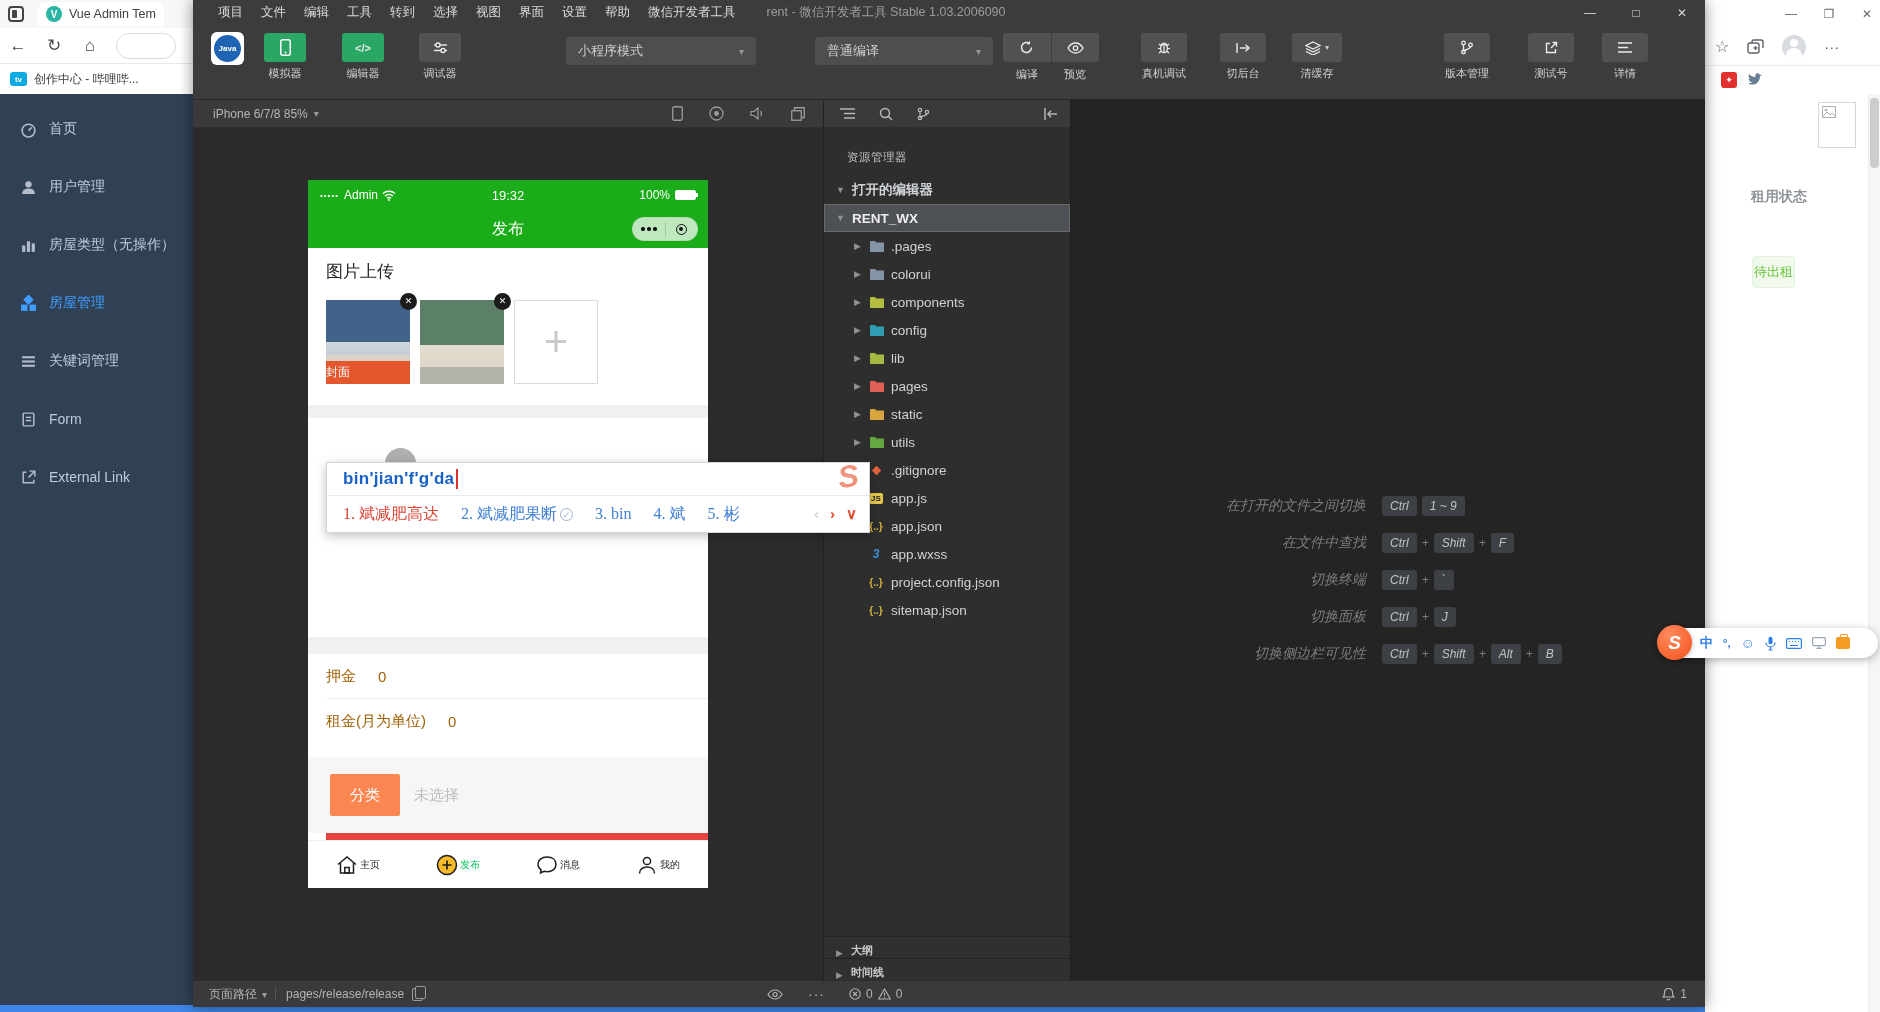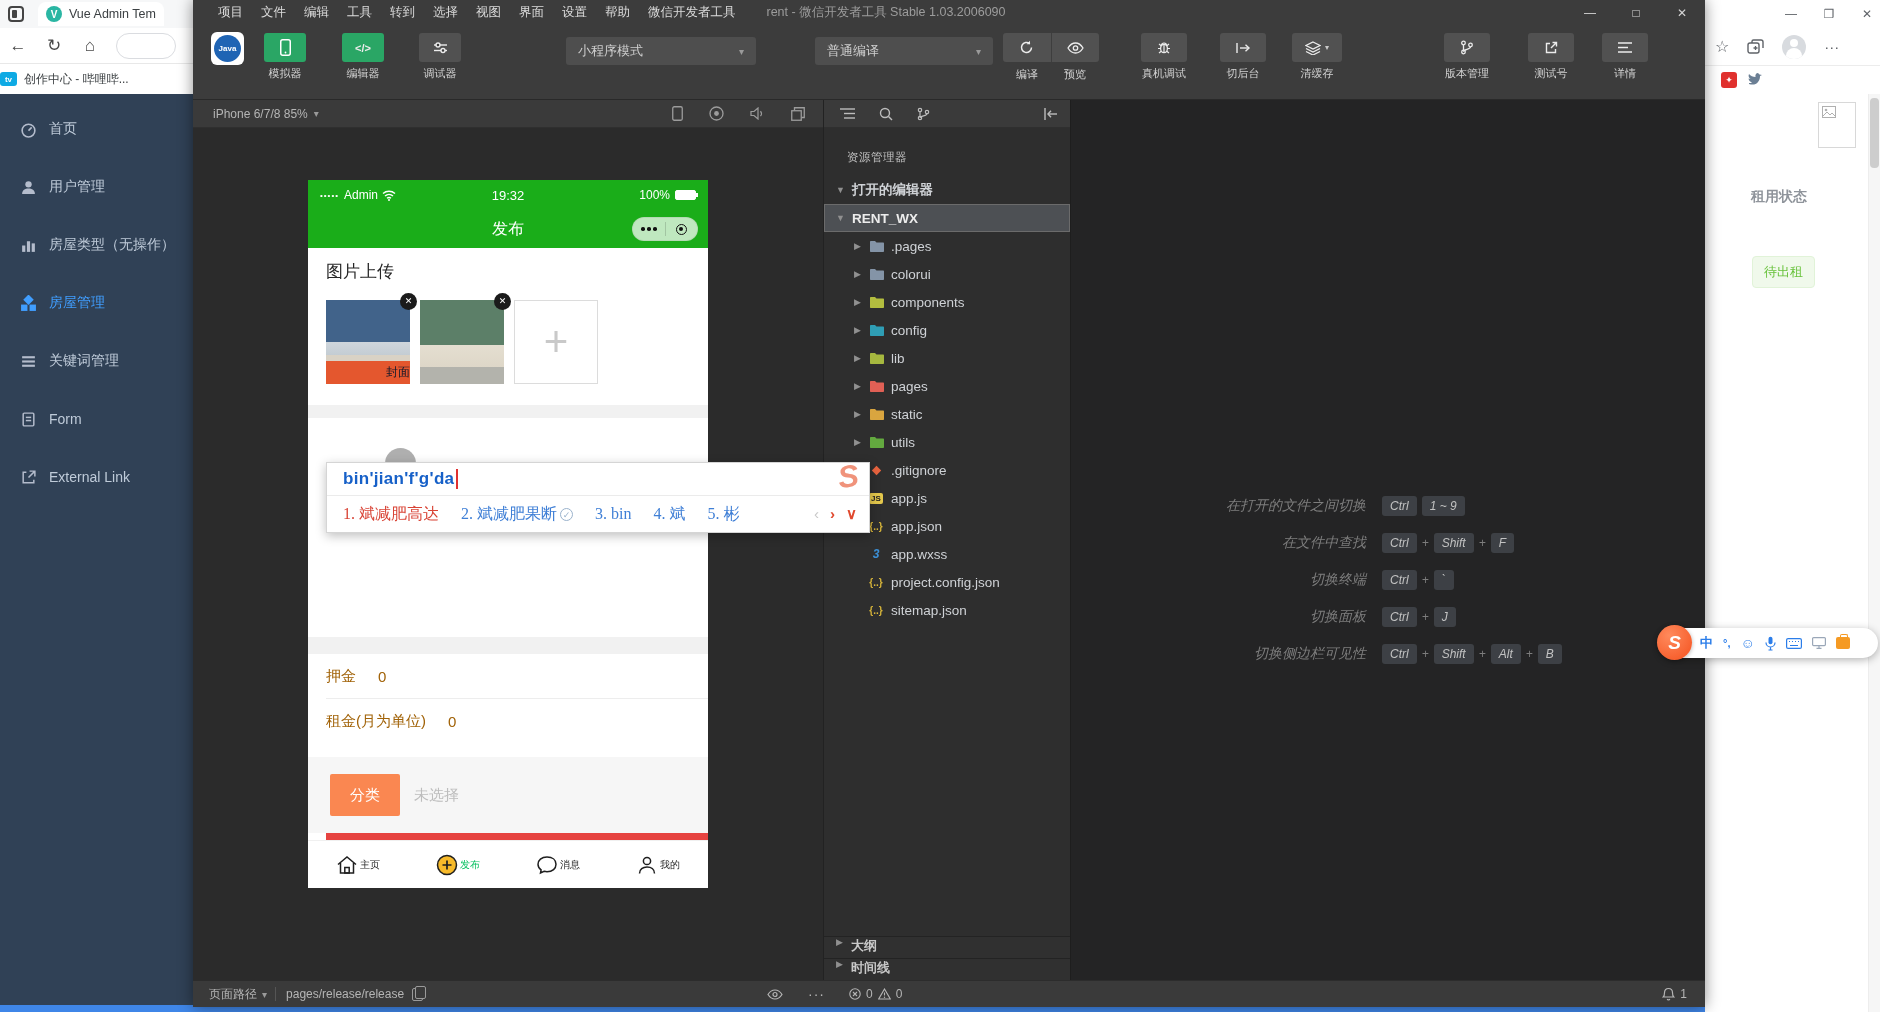--- a/index.html
+++ b/index.html
@@ -12,21 +12,21 @@
   .lb-tabs{height:28px;background:#f6f7f8;display:flex;align-items:center;padding-left:8px;}
   .tab-overview{width:16px;height:16px;border:2px solid #444;border-radius:4px;position:relative;}
   .tab-overview::after{content:"";position:absolute;left:2px;top:2px;width:5px;height:8px;background:#444;border-radius:1px;}
   .lb-tab{display:flex;align-items:center;margin-left:14px;background:#fff;border-radius:8px 8px 0 0;padding:4px 8px 4px 8px;}
   .fav-v{width:16px;height:16px;border-radius:50%;background:#2ab6a3;color:#fff;font-size:10px;font-weight:bold;
     display:flex;align-items:center;justify-content:center;margin-right:7px;}
   .lb-tab-title{font-size:12.5px;color:#3c4043;white-space:nowrap;}
   .lb-toolbar{height:36px;background:#fff;border-bottom:1px solid #e8e8e8;display:flex;align-items:center;color:#4a4a4a;}
   .nav-glyph{font-size:17px;width:36px;text-align:center;}
   .addr-stub{height:26px;width:60px;border:1px solid #dadce0;border-radius:13px;background:#fff;margin-left:8px;}
-  .lb-bookmarks{height:30px;display:flex;align-items:center;background:#fff;}
+  .lb-bookmarks{height:30px;display:flex;align-items:center;padding-left:10px;background:#fff;}
   .bili-ico{width:17px;height:14px;background:#0eaae4;border-radius:3px;color:#fff;font-size:8px;font-weight:bold;
     display:flex;align-items:center;justify-content:center;margin-right:7px;}
   .lb-bm-title{font-size:12px;color:#3c4043;white-space:nowrap;}
   .lb-sidebar{position:absolute;left:0;top:94px;bottom:0;width:193px;background:#304156;padding-top:6px;}
   .sb-item{height:58px;display:flex;align-items:center;padding-left:20px;color:#bfcbd9;font-size:14px;white-space:nowrap;}
   .sb-item .sb-ico{width:17px;height:17px;margin-right:12px;flex:0 0 auto;}
   .sb-item.active{color:#409eff;}
 
   
   .blue-strip{position:absolute;left:0;top:1005px;width:1705px;height:7px;background:#3f86e8;z-index:1;}
@@ -37,21 +37,21 @@
   .rb-toolbar{height:38px;display:flex;align-items:center;gap:18px;padding-left:10px;border-bottom:1px solid #ececec;color:#5f6368;}
   .rb-avatar{width:24px;height:24px;border-radius:50%;background:#d8dbdf;position:relative;overflow:hidden;}
   .rb-avatar::before{content:"";position:absolute;left:8px;top:4px;width:8px;height:8px;border-radius:50%;background:#fff;}
   .rb-avatar::after{content:"";position:absolute;left:4px;top:13px;width:16px;height:12px;border-radius:8px 8px 0 0;background:#fff;}
   .rb-bookmarks{height:28px;display:flex;align-items:center;gap:10px;padding-left:16px;}
   .fav-red{width:16px;height:16px;border-radius:3px;background:#e0312e;color:#fff;font-size:9px;line-height:16px;text-align:center;}
   .rb-content{position:relative;height:918px;background:#fff;}
   .broken-img{position:absolute;left:113px;top:8px;width:38px;height:46px;border:1px solid #d8d8d8;display:flex;align-items:flex-start;padding:3px;}
   .col-header{position:absolute;left:46px;top:94px;font-size:14px;font-weight:bold;color:#8f949b;}
   .status-tag{position:absolute;left:47px;top:162px;background:#f0f9eb;border:1px solid #e1f3d8;color:#67c23a;
-    font-size:13px;padding:6px 11px;border-radius:4px;}
+    font-size:13px;padding:6px 1px;border-radius:4px;}
   .rb-scroll{position:absolute;right:0;top:0;width:12px;height:918px;background:#f6f6f6;border-left:1px solid #ededed;}
   .rb-thumb{position:absolute;right:1px;top:4px;width:9px;height:70px;background:#cdcdcd;border-radius:4px;}
 
   
   .sogou{position:absolute;left:1660px;top:628px;width:218px;height:30px;background:#fff;border-radius:16px;
     box-shadow:0 2px 8px rgba(0,0,0,.3);z-index:60;display:flex;align-items:center;gap:10px;padding-left:40px;}
   .sogou-s{position:absolute;left:-3px;top:-3px;width:35px;height:35px;border-radius:50%;
     background:radial-gradient(circle at 35% 30%,#ff8a5c,#f4511e);color:#fff;font-size:19px;font-weight:bold;font-style:italic;
     display:flex;align-items:center;justify-content:center;box-shadow:0 1px 4px rgba(0,0,0,.3);}
   .sg-it{color:#2b7de9;font-size:13px;font-weight:bold;}
@@ -112,22 +112,22 @@
   .cap-ring{flex:1;display:flex;justify-content:center;}
   .cap-ring i{width:11px;height:11px;border:1.5px solid #111;border-radius:50%;position:relative;}
   .cap-ring i::after{content:"";position:absolute;left:2.25px;top:2.25px;width:4px;height:4px;border-radius:50%;background:#111;}
 
   .p-content{position:relative;height:640px;background:#fff;overflow:hidden;}
   .pc-title{position:absolute;left:18px;top:12px;font-size:17px;color:#262626;}
   .imgs{position:absolute;left:18px;top:52px;display:flex;gap:10px;}
   .ph{width:84px;height:84px;position:relative;}
   .ph1{background:linear-gradient(180deg,#41638a 0%,#41638a 50%,#cfd6dc 50%,#c3ccd3 66%,#d9d2c5 66%,#d9d2c5 74%,#e4572e 74%);}
   .ph2{background:linear-gradient(180deg,#5c7f68 0%,#5c7f68 54%,#e4ded0 54%,#ded7c8 80%,#b3b3ac 80%);}
-  .cover{position:absolute;bottom:0;left:0;right:0;height:23px;background:#e4572e;color:#0f172a;font-size:12px;
-    text-align:right;line-height:23px;}
+  .cover{position:absolute;bottom:0;left:0;right:0;height:23px;background:#e4572e;color:#ffffff;font-size:12px;
+    text-align:left;line-height:23px;}
   .x-badge{position:absolute;top:-7px;right:-7px;width:17px;height:17px;border-radius:50%;background:#1b1b1b;
     color:#fff;font-size:9px;line-height:17px;text-align:center;}
   .x-badge::before{content:"✕";}
   .ph-add{width:84px;height:84px;border:1px solid #dcdcdc;color:#c9c9c9;font-size:42px;font-weight:200;
     display:flex;align-items:center;justify-content:center;}
   .divband{position:absolute;left:0;right:0;background:#f1f1f1;}
   .div1{top:157px;height:13px;}
   .div2{top:389px;height:17px;}
   .inp{position:absolute;top:177px;left:18px;right:18px;height:36px;display:flex;align-items:center;
     color:#a9a9a9;font-size:15px;}
@@ -161,21 +161,21 @@
   .tsec .tlabel{margin-left:28px;font-weight:bold;}
   .tsec.sel{background:#4d5054;outline:1px solid #6b6b6b;outline-offset:-1px;}
   .tsec.sel .tlabel{color:#ececec;}
   .titem .ticon{margin-left:44px;width:16px;display:flex;justify-content:center;}
   .titem .tlabel{margin-left:7px;}
   .fi{font-weight:bold;text-align:center;}
   .fi-js{background:#e3c74c;color:#222;font-size:8px;padding:1px 2px;border-radius:2px;}
   .fi-json{color:#d6b43a;font-size:10px;}
   .fi-wxss{color:#3b8fd6;font-size:12px;font-style:italic;}
   .exp-bottom{position:absolute;left:0;right:0;height:22px;background:#303030;border-top:1px solid #232323;
-    display:flex;align-items:flex-start;font-size:13px;color:#c8c8c8;font-weight:bold;}
+    display:flex;align-items:flex-end;font-size:11px;color:#c8c8c8;font-weight:bold;}
   .exp-bottom .arr{margin:0 8px 0 12px;font-size:9px;color:#909090;}
   .exp-bottom .arr::before{content:"▶";font-weight:normal;}
   .eb1{top:836px;} .eb2{top:858px;}
 
   
   .ed{position:absolute;left:877px;right:0;top:0;bottom:0;background:#242425;border-left:1px solid #1e1e1e;}
   .sc{position:absolute;top:395px;left:0;right:0;font-style:italic;}
   .sc-row{display:flex;align-items:center;height:22px;margin-bottom:15px;font-size:14px;color:#7d7d7d;}
   .sc-label{width:295px;text-align:right;}
   .sc-keys{margin-left:16px;display:flex;align-items:center;gap:5px;}

